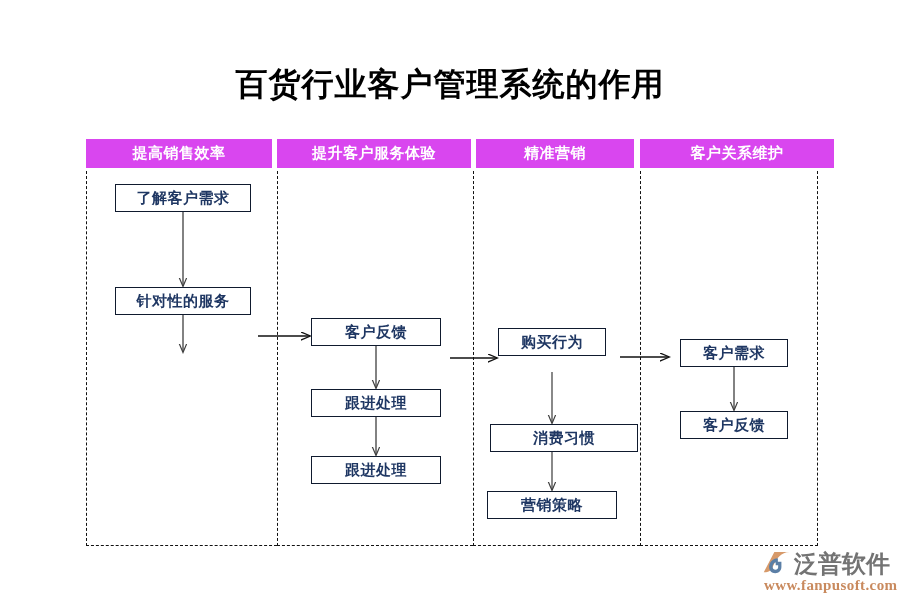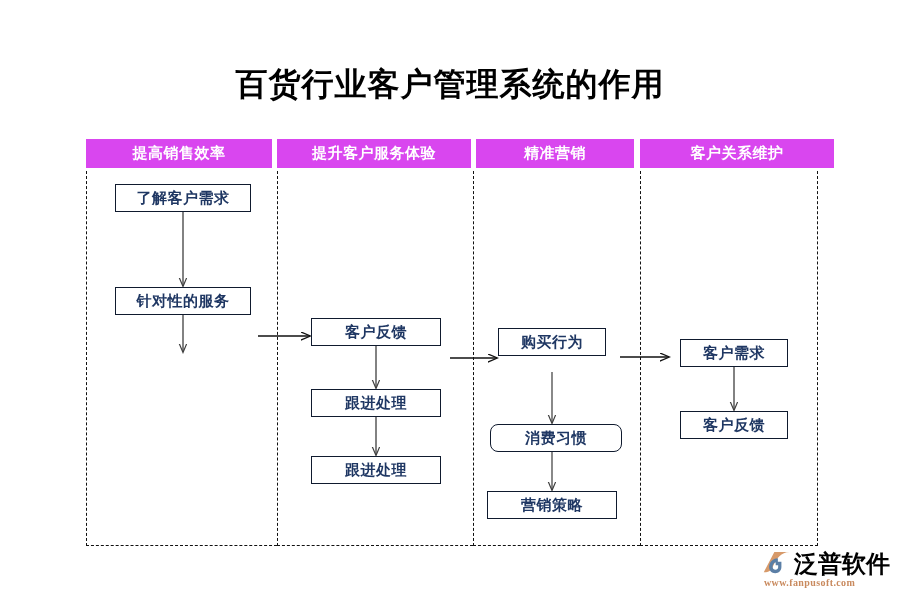--- a/index.html
+++ b/index.html
@@ -85,21 +85,21 @@
   
   .n-c1a { left: 115px; top: 184px; width: 136px; }
   .n-c1b { left: 115px; top: 287px; width: 136px; }
   .n-c1c { left: 115px; top: 353px; width: 136px; }
   
   .n-c2a { left: 311px; top: 318px; width: 130px; }
   .n-c2b { left: 311px; top: 389px; width: 130px; }
   .n-c2c { left: 311px; top: 456px; width: 130px; }
   
   .n-c3a { left: 498px; top: 328px; width: 108px; }
-  .n-c3b { left: 490px; top: 424px; width: 132px; border-radius: 8px; }
+  .n-c3b { left: 490px; top: 424px; width: 148px; }
   .n-c3c { left: 487px; top: 491px; width: 130px; }
   
   .n-c4a { left: 680px; top: 339px; width: 108px; }
   .n-c4b { left: 680px; top: 411px; width: 108px; }
 
   
   #connectors {
     position: absolute;
     left: 0; top: 0;
     width: 900px; height: 600px;
@@ -121,28 +121,28 @@
   }
   .logo-mark {
     width: 30px;
     height: 27px;
     flex: 0 0 auto;
     margin-right: 2px;
   }
   .logo-word {
     font-size: 24px;
     font-weight: bold;
-    color: #000000;
+    color: #737373;
     line-height: 27px;
     letter-spacing: 0px;
     white-space: nowrap;
   }
   .logo-url {
     font-family: "Liberation Serif", "DejaVu Serif", serif;
-    font-size: 10px;
+    font-size: 15px;
     font-weight: bold;
     color: #c98a5e;
     letter-spacing: 0.4px;
     margin-top: -1px;
     margin-left: 2px;
     white-space: nowrap;
   }
 </style>
 </head>
 <body>

